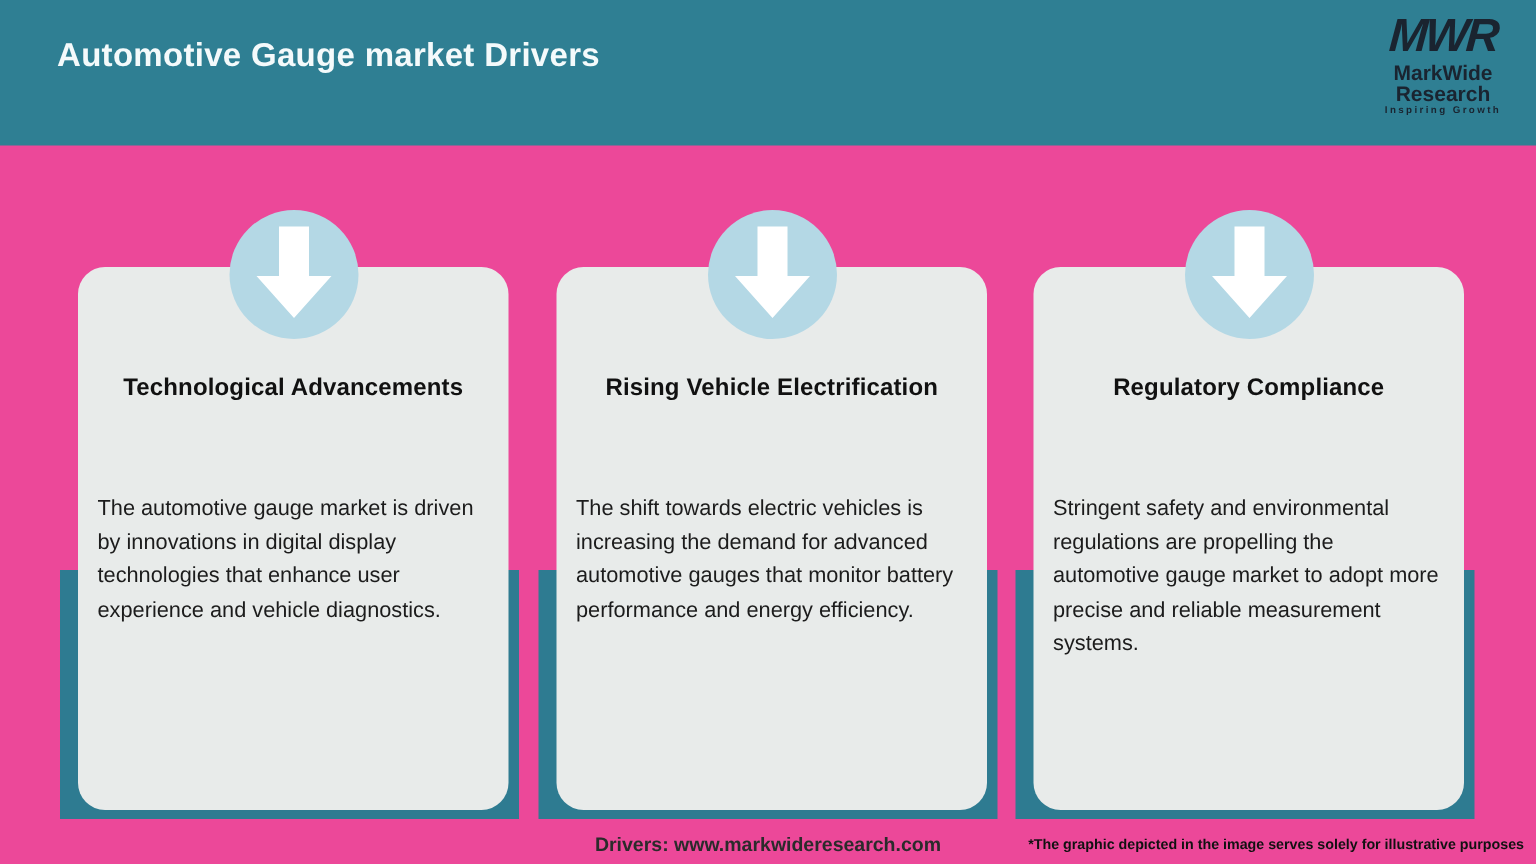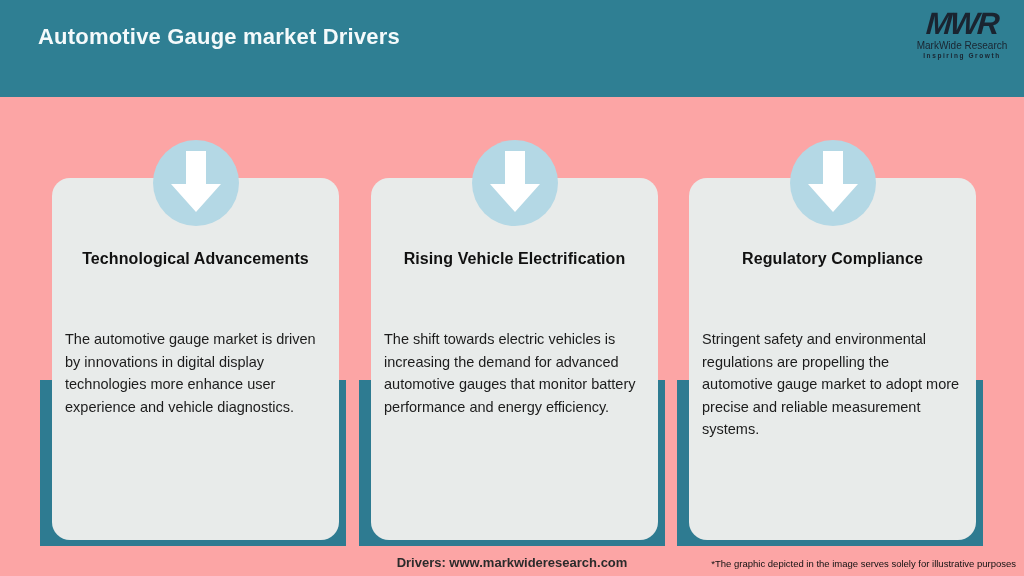--- a/index.html
+++ b/index.html
@@ -1,19 +1,19 @@
 <!DOCTYPE html>
 <html><head>
 <meta charset="utf-8">
 <style>
   html,body { margin:0; padding:0; background:#ffffff; }
   .canvas {
     position: relative;
     width: 1024px; height: 576px;
-    background: #fca5a5;
+    background: #ec4899;
     overflow: hidden;
     font-family: "Liberation Sans", sans-serif;
   }
 
   
   .header {
     position: absolute; left:0; top:0;
     width: 1024px; height: 97px;
     background: #2F7F93;
   }
@@ -31,21 +31,21 @@
     color: #1A2430;
     line-height: 1;
   }
   .logo-acronym {
     font-size: 31px; font-weight: 700; font-style: italic;
     letter-spacing: -2px;
     transform: skewX(-4deg);
   }
   .logo-name {
     margin-top: 2px;
-    font-size: 10px; font-weight: 400;
+    font-size: 14px; font-weight: 700;
   }
   .logo-tagline {
     margin-top: 2px;
     font-size: 6.5px; font-weight: 700;
     letter-spacing: 1.6px;
   }
 
   
   .card-group { position: absolute; top: 0; width: 306px; height: 576px; }
   .g1 { left: 40px; }
@@ -87,21 +87,21 @@
 
   
   .source-note {
     position: absolute; left: 0; right: 0; top: 555px;
     text-align: center;
     font-size: 13px; font-weight: 700;
     color: #2B2B2B;
   }
   .disclaimer {
     position: absolute; right: 8px; top: 558px;
-    font-size: 9.5px; font-weight: 400;
+    font-size: 9.5px; font-weight: 700;
     color: #111111;
   }
 </style>
 </head>
 <body>
 
 <div class="canvas">
 
   <div class="header">
     <h1>Automotive Gauge market Drivers</h1>
@@ -114,21 +114,21 @@
 
   <div class="card-group g1">
     <div class="underlay"></div>
     <div class="card">
       <div class="circle">
         <svg viewBox="0 0 86 86" aria-hidden="true">
           <polygon points="33,11 53,11 53,44 68,44 43,72 18,44 33,44" fill="#FFFFFF"></polygon>
         </svg>
       </div>
       <h2>Technological Advancements</h2>
-      <p>The automotive gauge market is driven by innovations in digital display technologies more enhance user experience and vehicle diagnostics.</p>
+      <p>The automotive gauge market is driven by innovations in digital display technologies that enhance user experience and vehicle diagnostics.</p>
     </div>
   </div>
 
   <div class="card-group g3">
     <div class="underlay"></div>
     <div class="card">
       <div class="circle">
         <svg viewBox="0 0 86 86" aria-hidden="true">
           <polygon points="33,11 53,11 53,44 68,44 43,72 18,44 33,44" fill="#FFFFFF"></polygon>
         </svg>

